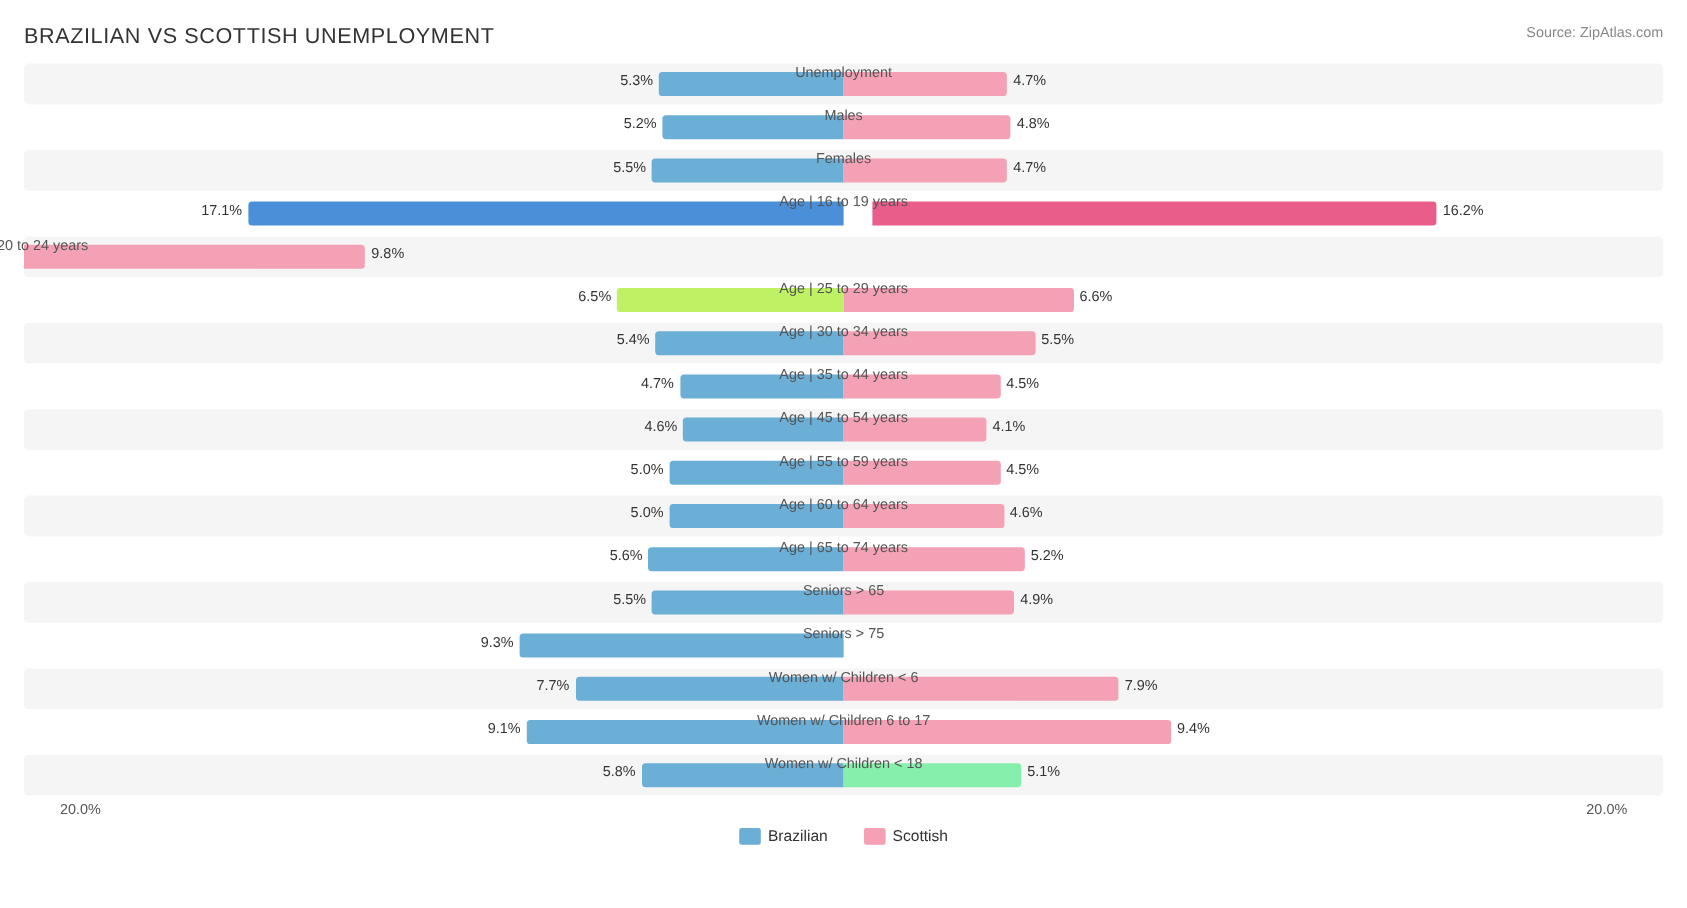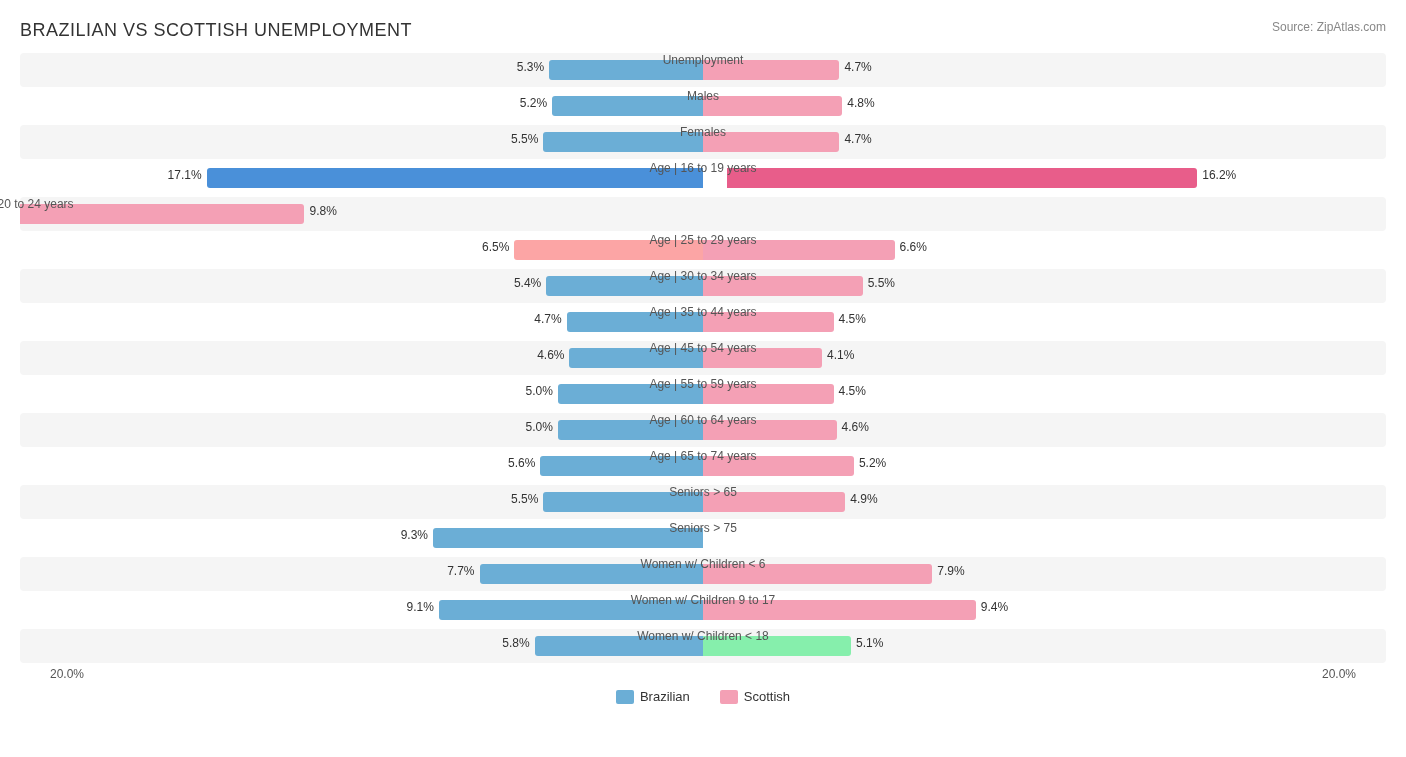--- a/index.html
+++ b/index.html
@@ -234,21 +234,21 @@
         <div class="label-center">Age | 20 to 24 years</div>
       </div>
       <div class="right-section">
         <div class="bar-right" style="width: 41.650000000000006%; background: #f4a0b5;">
           <span class="value-right">9.8%</span>
         </div>
       </div>
     </div>
       <div class="bar-row">
       <div class="left-section">
-        <div class="bar-left" style="width: 27.625%; background: #fca5a5;">
+        <div class="bar-left" style="width: 27.625%; background: #bef264;">
           <span class="value-left">6.5%</span>
         </div>
       </div>
       <div style="position:relative; width:0; z-index:5;">
         <div class="label-center">Age | 25 to 29 years</div>
       </div>
       <div class="right-section">
         <div class="bar-right" style="width: 28.049999999999997%; background: #f4a0b5;">
           <span class="value-right">6.6%</span>
         </div>
@@ -384,21 +384,21 @@
         </div>
       </div>
     </div>
       <div class="bar-row">
       <div class="left-section">
         <div class="bar-left" style="width: 38.675%; background: #6baed6;">
           <span class="value-left">9.1%</span>
         </div>
       </div>
       <div style="position:relative; width:0; z-index:5;">
-        <div class="label-center">Women w/ Children 9 to 17</div>
+        <div class="label-center">Women w/ Children 6 to 17</div>
       </div>
       <div class="right-section">
         <div class="bar-right" style="width: 39.95%; background: #f4a0b5;">
           <span class="value-right">9.4%</span>
         </div>
       </div>
     </div>
       <div class="bar-row">
       <div class="left-section">
         <div class="bar-left" style="width: 24.65%; background: #6baed6;">

